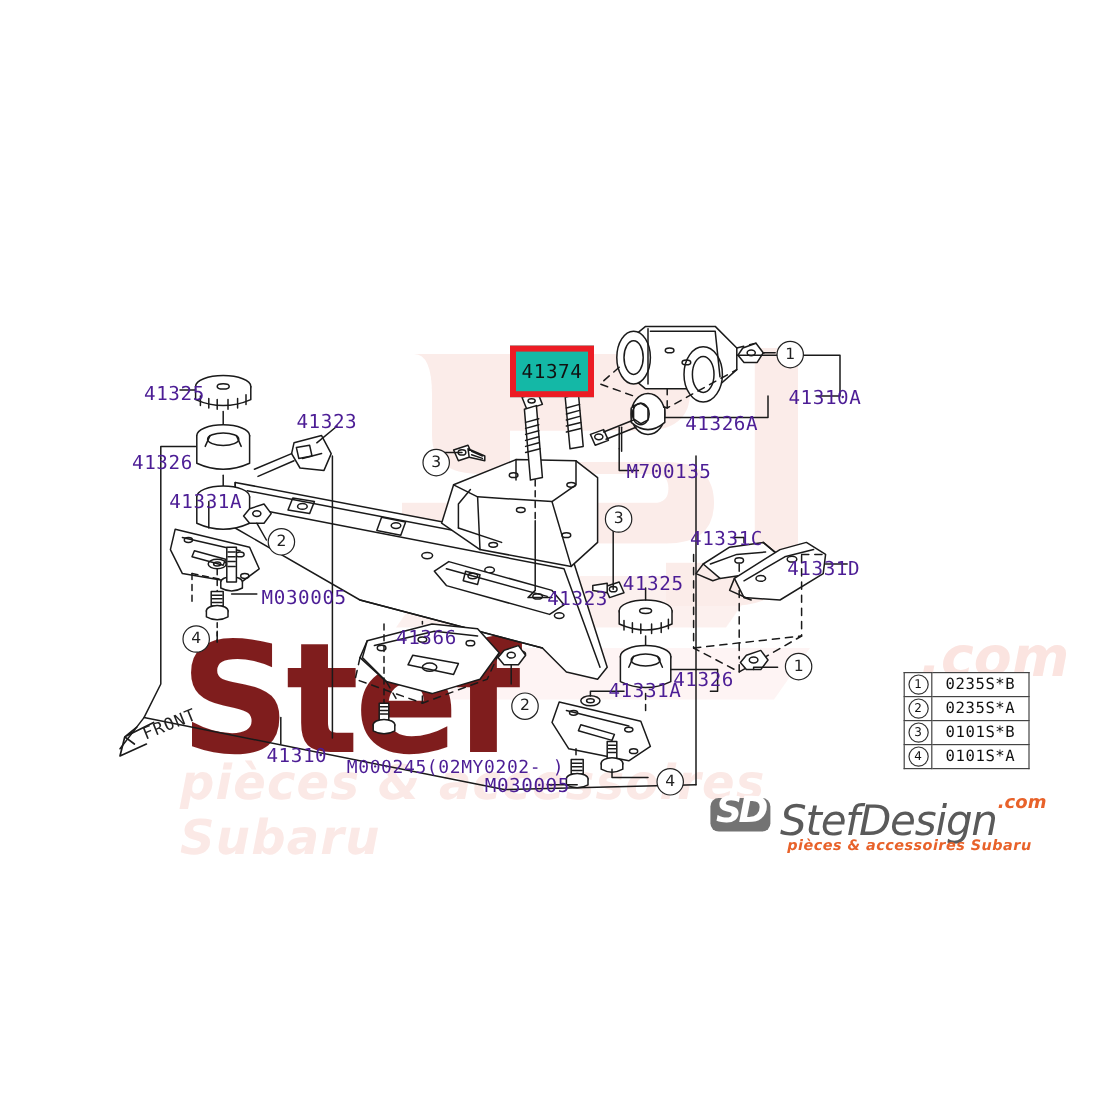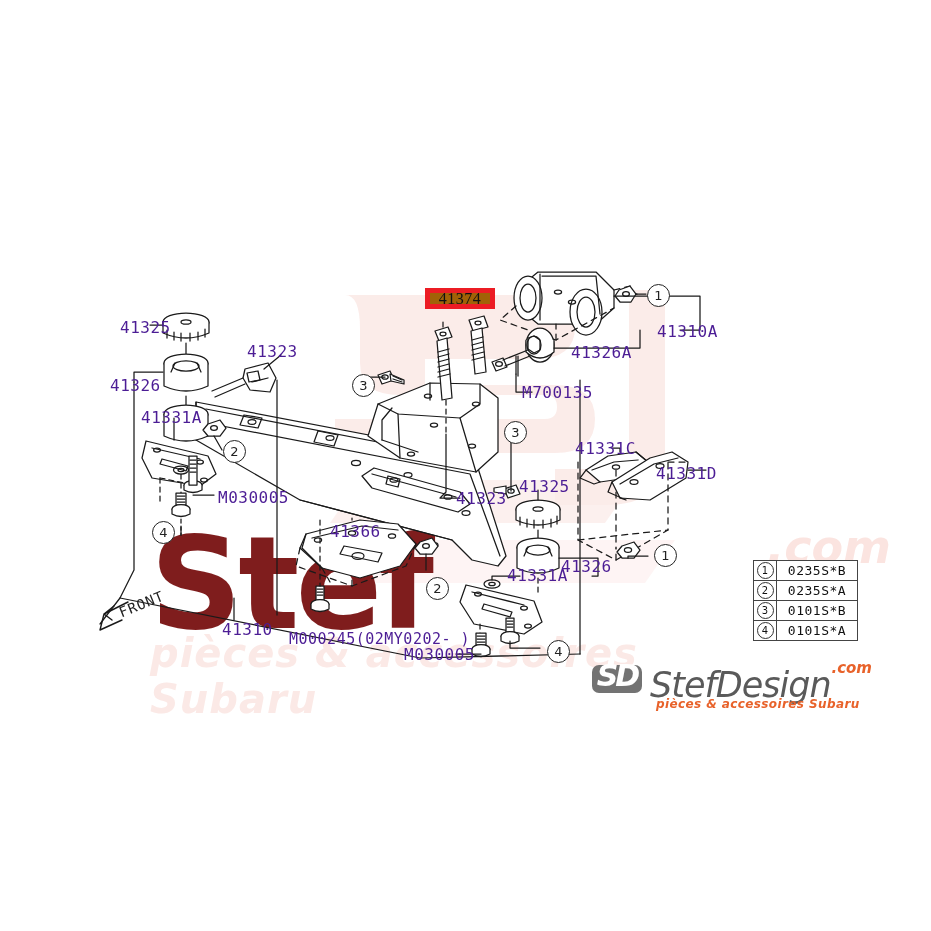--- a/index.html
+++ b/index.html
@@ -23,24 +23,24 @@
 
   
   #diagram{position:absolute;left:0;top:0;width:931px;height:931px;}
 
   
   .lbl{position:absolute;font-size:16px;color:#4c1d95;white-space:nowrap;
        letter-spacing:.5px;}
   .lbl.sm{font-size:15px;}
 
   
-  #hl-41374{position:absolute;left:425px;top:288px;width:70px;height:21px;
-     border:5px solid #ec1c24;background:#a16207;box-sizing:border-box;
+  #hl-41374{position:absolute;left:425px;top:288px;width:70px;height:43px;
+     border:5px solid #ec1c24;background:#14b8a6;box-sizing:border-box;
      display:flex;align-items:center;justify-content:center;
-     font-size:16px;color:#111;letter-spacing:.5px;font-family:Liberation Serif, serif;}
+     font-size:16px;color:#111;letter-spacing:.5px;}
 
   
   .circ{position:absolute;width:21px;height:21px;border:1.4px solid #222;
      border-radius:50%;background:#fff;display:flex;align-items:center;
      justify-content:center;font-size:13px;color:#222;
      font-family:"DejaVu Sans","Liberation Sans",sans-serif;}
 
   
   #legend{position:absolute;left:753px;top:560px;border:1.5px solid #333;
      background:#fff;border-collapse:collapse;}

